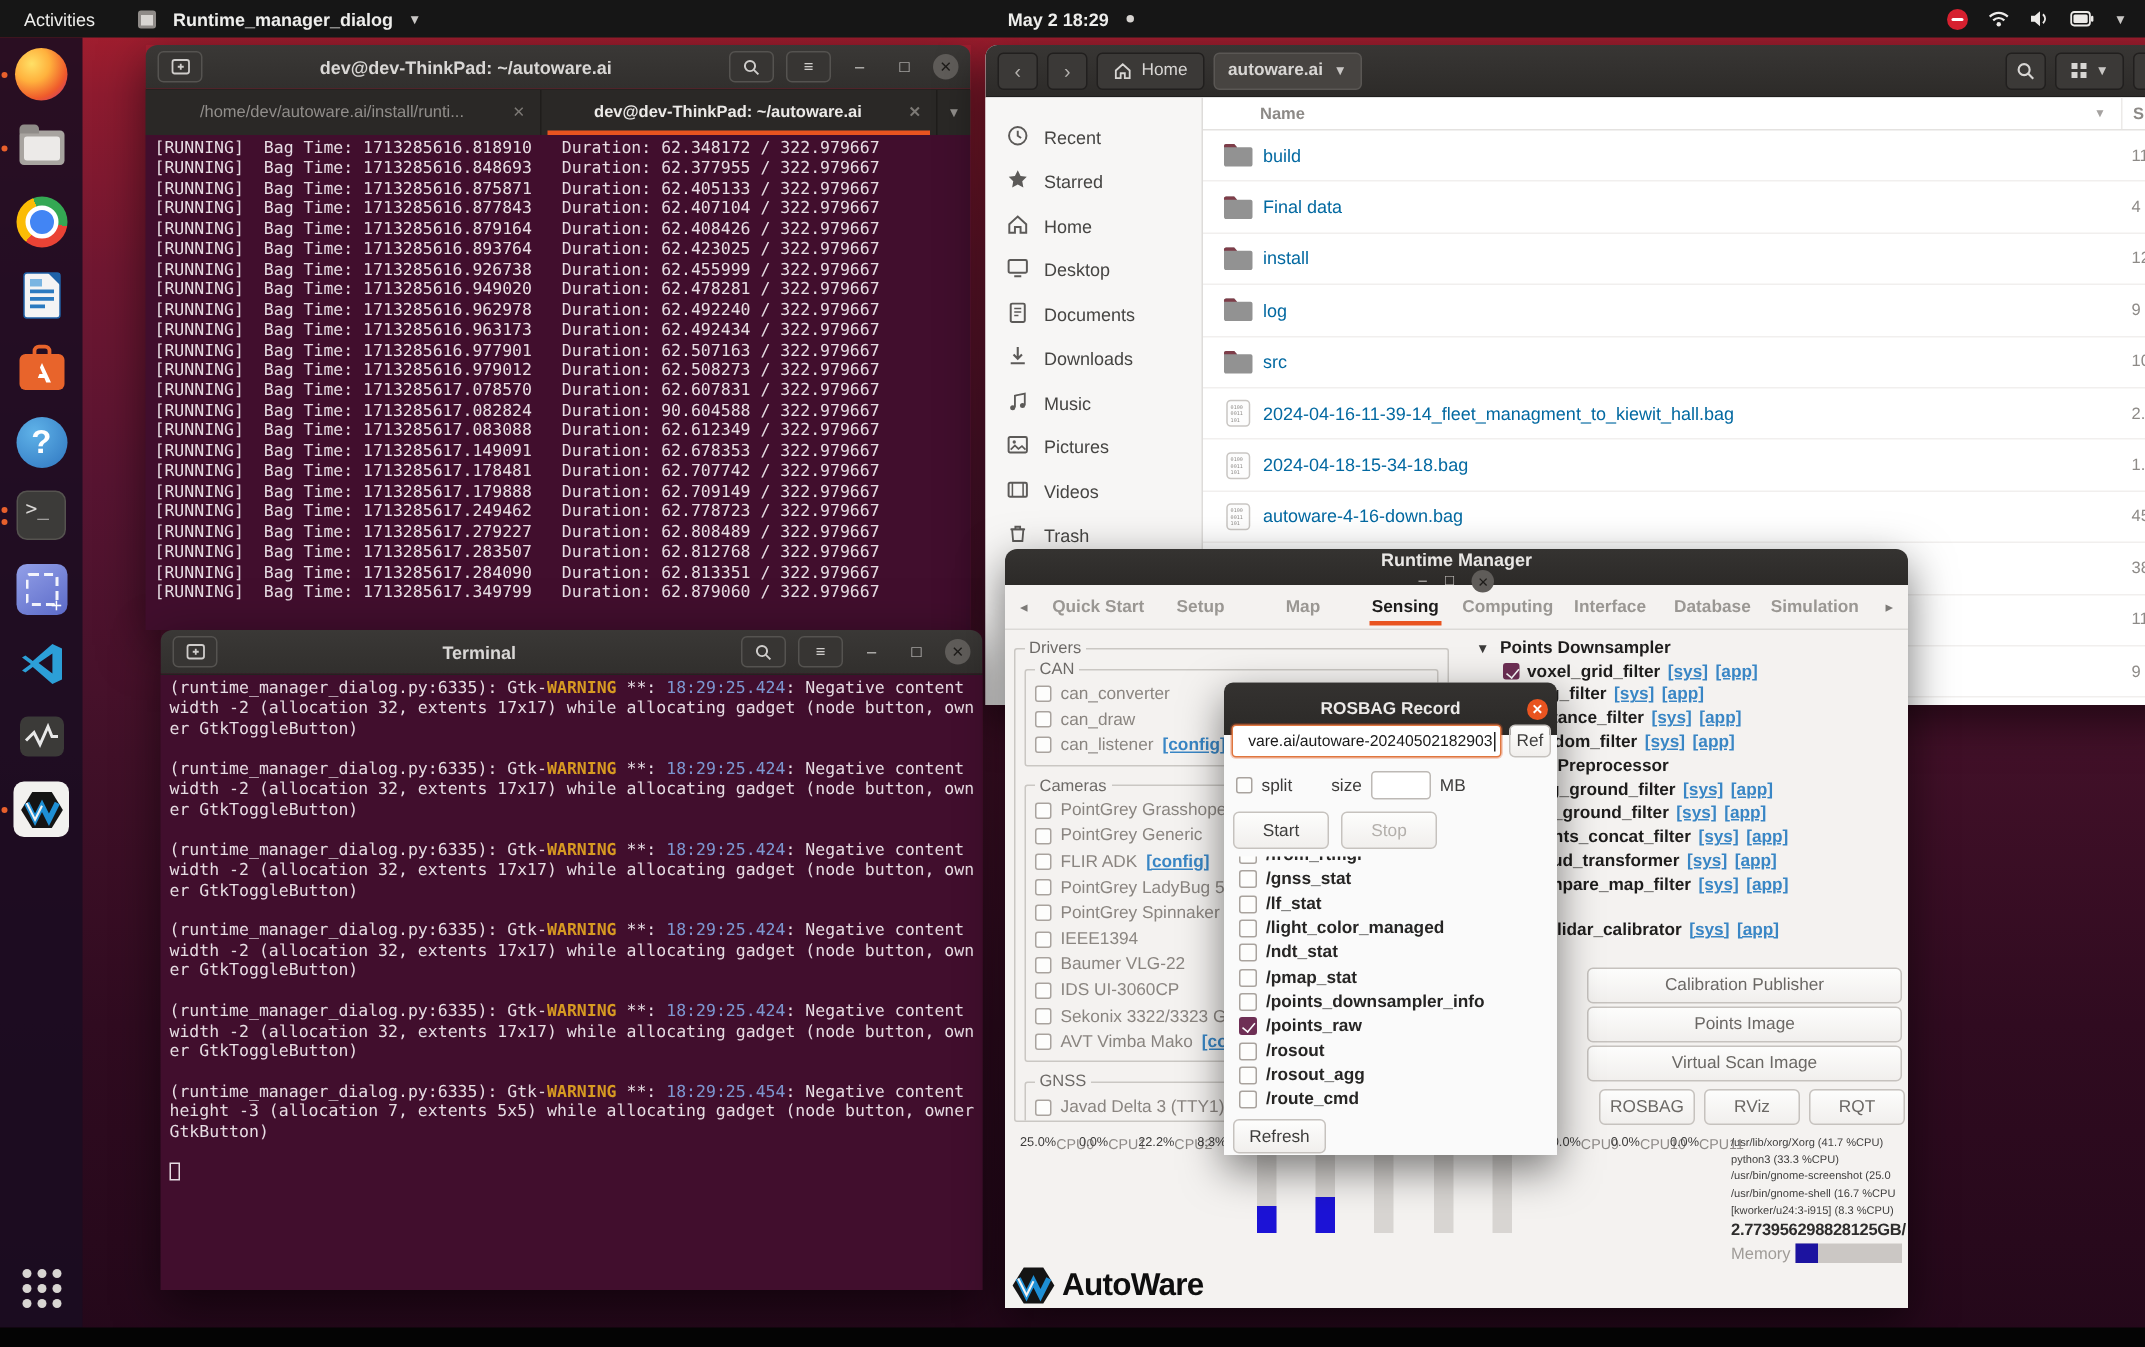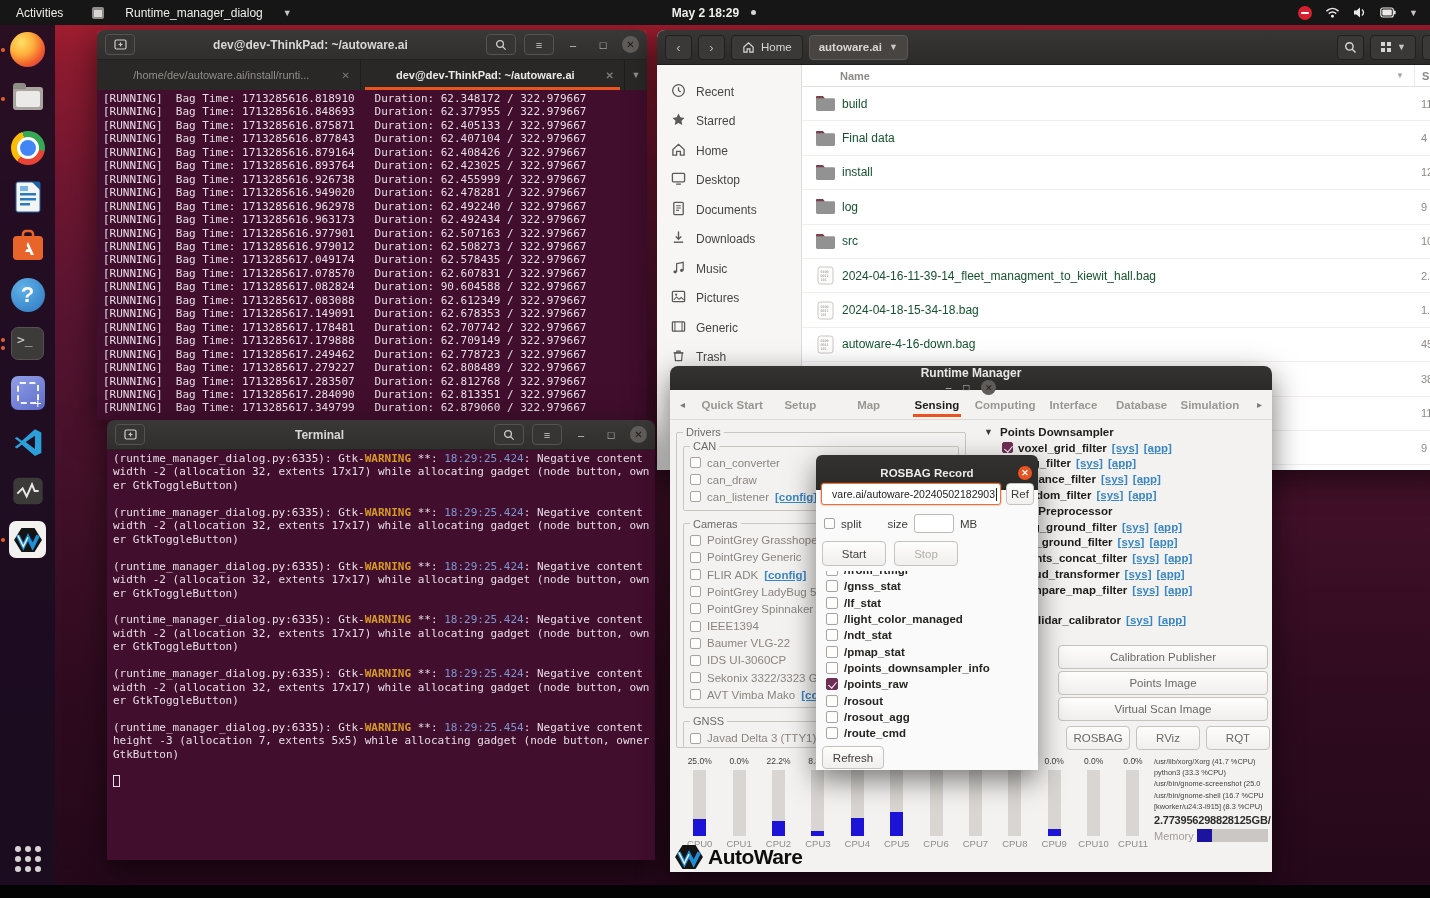--- a/index.html
+++ b/index.html
@@ -6,21 +6,21 @@
   html,body { background:#000; }
   body { font-family:"Liberation Sans", sans-serif; }
   .screen { position:relative; width:1430px; height:898px; overflow:hidden;
     background:linear-gradient(180deg,#ab1f2e 0%,#8e1b2f 7%,#701731 20%,#571431 36%,#411028 56%,#300b20 76%,#24081a 100%); }
 
   
   .topbar { position:absolute; left:0; top:0; width:1430px; height:25px; background:#161616;
     color:#eeeeec; font-size:12px; display:flex; align-items:center; z-index:30; }
   .tb-left { display:flex; align-items:center; gap:22px; padding-left:10px; flex:1; }
   .tb-activities { padding:2px 6px; }
-  .tb-app { display:flex; align-items:center; gap:20px; font-weight:normal; }
+  .tb-app { display:flex; align-items:center; gap:10px; font-weight:bold; }
   .tb-app-icon { width:14px; height:14px; display:inline-block; }
   .tb-caret { font-size:9px; color:#c9c7c5; }
   .tb-center { display:flex; align-items:center; gap:12px; font-weight:bold; }
   .tb-dot { width:5px; height:5px; border-radius:50%; background:#d6d3d0; display:inline-block; }
   .tb-right { flex:1; display:flex; justify-content:flex-end; align-items:center; gap:13px; padding-right:12px; }
   .tb-record { width:14px; height:14px; border-radius:50%; background:#d6202f; position:relative; }
   .tb-record::after { content:""; position:absolute; left:3px; top:6px; width:8px; height:2.5px; border-radius:2px; background:#fff; }
   .tb-ico svg { display:block; }
 
   
@@ -99,21 +99,21 @@
   .fm-side-item { height:29.5px; display:flex; align-items:center; gap:10px; padding-left:14px; color:#464543; font-size:12px; }
   .fm-side-item svg { flex:0 0 auto; }
   .fm-main { flex:1; position:relative; background:#fff; }
   .fm-cols { height:22px; display:flex; align-items:center; border-bottom:1px solid #e4e2e0; color:#8d8a87;
     font-size:11px; font-weight:bold; }
   .fm-col-name { padding-left:38px; flex:1; }
   .fm-col-caret { color:#a5a2a0; font-size:8px; padding-right:10px; }
   .fm-col-size { width:43px; border-left:1px solid #eceae8; padding-left:7px; height:100%; display:flex; align-items:center; }
   .fm-row { height:34.4px; display:flex; align-items:center; border-bottom:1px solid #f1efee; }
   .fm-row-icon { width:26px; margin-left:10px; display:flex; justify-content:center; }
-  .fm-row-name { flex:1; padding-left:4px; font-size:12px; color:#14532d; font-weight:500;
+  .fm-row-name { flex:1; padding-left:4px; font-size:12px; color:#0369a1; font-weight:500;
     white-space:nowrap; overflow:hidden; }
   .fm-row-size { width:43px; padding-left:7px; font-size:11px; color:#8d8a87; white-space:nowrap; }
 
   
   .rm { left:658px; top:366px; width:602px; height:506px; background:#f4f2f0; border-radius:8px 8px 0 0; z-index:5; }
   .rm-titlebar { height:24px; background:linear-gradient(#353331,#2c2a28); border-radius:8px 8px 0 0;
     display:flex; align-items:center; color:#e9e7e5; font-size:12px; font-weight:bold; padding:0 8px;flex-direction:column; }
   .rm-title { flex:1; text-align:center; }
   .rm-wc { display:flex; gap:12px; align-items:center; color:#c9c6c3; font-size:10px; font-weight:normal; }
   .rm-wc .wc-close { width:15px; height:15px; border-radius:50%; background:#5f5c59; color:#1d1b19;
@@ -141,21 +141,21 @@
   .ds-spacer { height:14px; }
   .rm-panel-btns { position:absolute; left:388px; top:279px; width:210px; }
   .panel-btn { height:24px; margin-bottom:2px; border:1px solid #c6c2be; border-radius:4px;
     background:linear-gradient(#fdfdfc,#f1efed); color:#6b6865; font-size:11.5px;
     display:flex; align-items:center; justify-content:center; }
   .rm-launch { position:absolute; left:396px; top:360px; width:204px; display:flex; gap:6px; }
   .launch-btn { flex:1; height:24px; border:1px solid #c6c2be; border-radius:4px;
     background:linear-gradient(#fdfdfc,#f1efed); color:#6b6865; font-size:11.5px;
     display:flex; align-items:center; justify-content:center; }
   .cpu-strip { position:absolute; left:10px; top:390px; width:474px; display:flex; }
-  .cpu-cell { width:39.4px; display:flex; flex-direction:column; align-items:center; }
+  .cpu-cell { width:39.4px; display:flex; flex-direction:row; align-items:flex-start; }
   .cpu-pct { height:14px; font-size:8.5px; color:#3e3d3c; }
   .cpu-bar { width:13px; height:66px; background:#d8d5d2; position:relative; }
   .cpu-fill { position:absolute; left:0; right:0; bottom:0; background:var(--cpu-blue,#1c13d6); }
   .cpu-lab { height:13px; font-size:9.5px; color:#8f8b88; padding-top:2px; }
   .proc-block { position:absolute; left:484px; top:390px; width:130px; }
   .proc-line { font-size:7.4px; line-height:11.2px; color:#3f3e3d; white-space:nowrap; }
   .mem-value { margin-top:2px; font-size:11px; font-weight:bold; color:#2e2d2c; letter-spacing:-0.2px; white-space:nowrap; }
   .mem-row { margin-top:3px; display:flex; align-items:center; gap:3px; }
   .mem-label { font-size:11px; color:#a09c98; }
   .mem-bar { width:71px; height:13px; background:#cbc7c4; position:relative; flex:0 0 auto; }
@@ -386,21 +386,20 @@
         <div class="tline">[RUNNING]  Bag Time: 1713285616.875871   Duration: 62.405133 / 322.979667</div>
         <div class="tline">[RUNNING]  Bag Time: 1713285616.877843   Duration: 62.407104 / 322.979667</div>
         <div class="tline">[RUNNING]  Bag Time: 1713285616.879164   Duration: 62.408426 / 322.979667</div>
         <div class="tline">[RUNNING]  Bag Time: 1713285616.893764   Duration: 62.423025 / 322.979667</div>
         <div class="tline">[RUNNING]  Bag Time: 1713285616.926738   Duration: 62.455999 / 322.979667</div>
         <div class="tline">[RUNNING]  Bag Time: 1713285616.949020   Duration: 62.478281 / 322.979667</div>
         <div class="tline">[RUNNING]  Bag Time: 1713285616.962978   Duration: 62.492240 / 322.979667</div>
         <div class="tline">[RUNNING]  Bag Time: 1713285616.963173   Duration: 62.492434 / 322.979667</div>
         <div class="tline">[RUNNING]  Bag Time: 1713285616.977901   Duration: 62.507163 / 322.979667</div>
         <div class="tline">[RUNNING]  Bag Time: 1713285616.979012   Duration: 62.508273 / 322.979667</div>
-        <div class="tline">[RUNNING]  Bag Time: 1713285617.049174   Duration: 62.578435 / 322.979667</div>
         <div class="tline">[RUNNING]  Bag Time: 1713285617.078570   Duration: 62.607831 / 322.979667</div>
         <div class="tline">[RUNNING]  Bag Time: 1713285617.082824   Duration: 90.604588 / 322.979667</div>
         <div class="tline">[RUNNING]  Bag Time: 1713285617.083088   Duration: 62.612349 / 322.979667</div>
         <div class="tline">[RUNNING]  Bag Time: 1713285617.149091   Duration: 62.678353 / 322.979667</div>
         <div class="tline">[RUNNING]  Bag Time: 1713285617.178481   Duration: 62.707742 / 322.979667</div>
         <div class="tline">[RUNNING]  Bag Time: 1713285617.179888   Duration: 62.709149 / 322.979667</div>
         <div class="tline">[RUNNING]  Bag Time: 1713285617.249462   Duration: 62.778723 / 322.979667</div>
         <div class="tline">[RUNNING]  Bag Time: 1713285617.279227   Duration: 62.808489 / 322.979667</div>
         <div class="tline">[RUNNING]  Bag Time: 1713285617.283507   Duration: 62.812768 / 322.979667</div>
         <div class="tline">[RUNNING]  Bag Time: 1713285617.284090   Duration: 62.813351 / 322.979667</div>
@@ -496,21 +495,21 @@
                 <circle cx="5.5" cy="6" r="1.2" fill="#5c5a58"></circle>
                 <path d="M3 11.5l3-3 2.5 2.5 2.5-2 2.5 2.5" stroke="#5c5a58" fill="none" stroke-width="1.2"></path>
               </svg></span>
             <span>Pictures</span>
           </div>
           <div class="fm-side-item">
             <span><svg width="15" height="15" viewBox="0 0 16 16">
                 <rect x="1.5" y="3" width="13" height="10" rx="1" fill="none" stroke="#5c5a58" stroke-width="1.4"></rect>
                 <path d="M4.2 3v10M11.8 3v10" stroke="#5c5a58" stroke-width="1.1"></path>
               </svg></span>
-            <span>Generic</span>
+            <span>Videos</span>
           </div>
           <div class="fm-side-item">
             <span><svg width="15" height="15" viewBox="0 0 16 16">
                 <path d="M4 5.2h8l-.7 8.3H4.7z" fill="none" stroke="#5c5a58" stroke-width="1.3"></path>
                 <path d="M2.8 5.2h10.4M6.3 5V3.4h3.4V5" stroke="#5c5a58" stroke-width="1.3" fill="none"></path>
               </svg></span>
             <span>Trash</span>
           </div>
         </div>
       <div class="fm-main">

